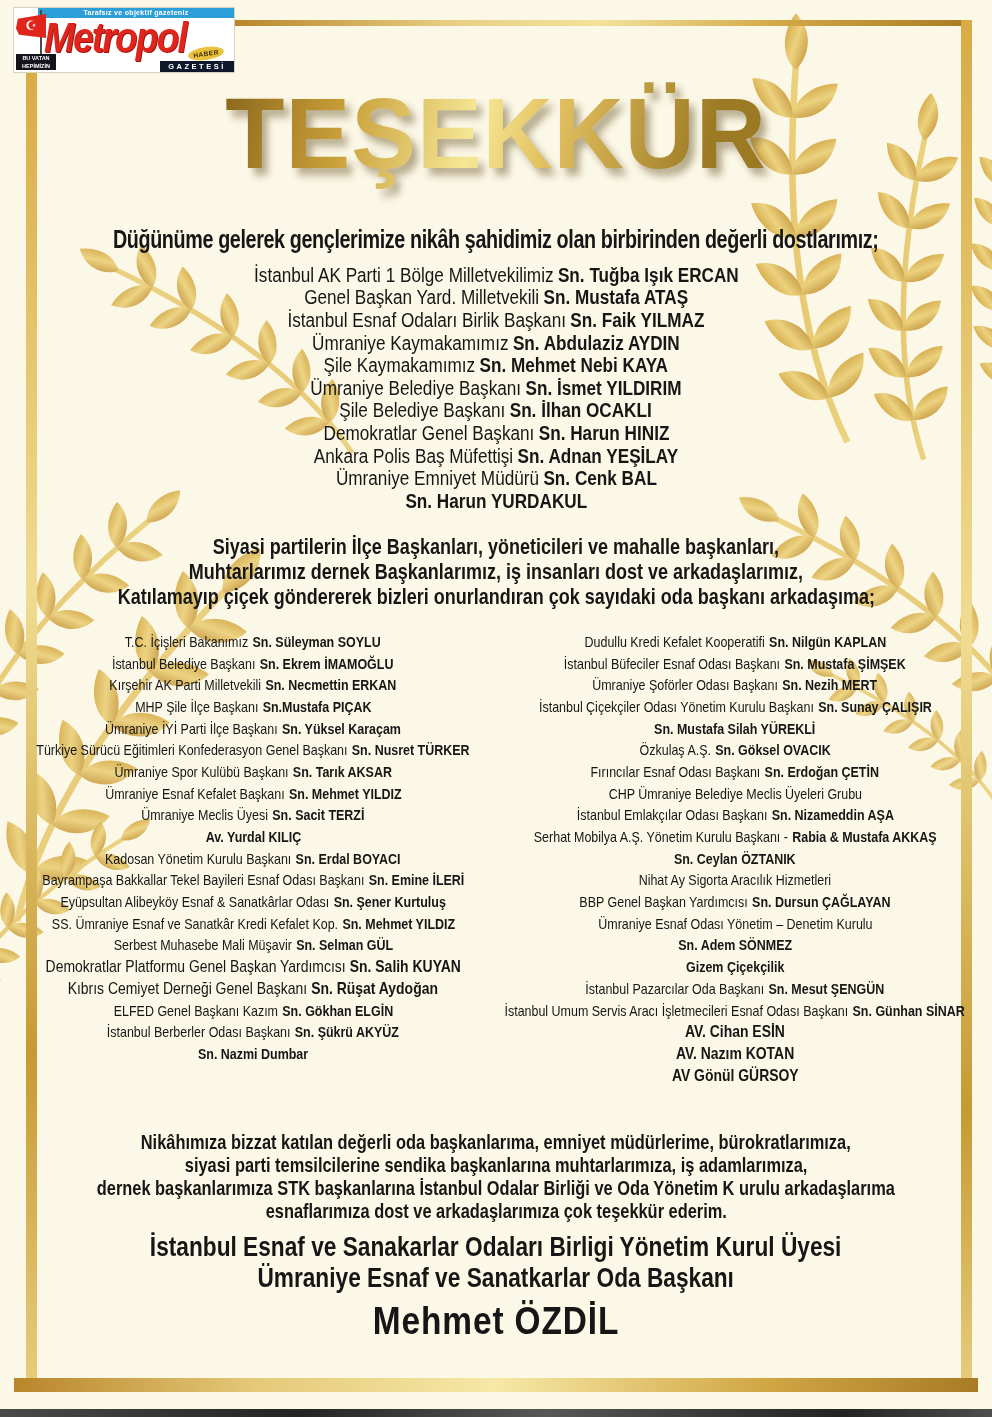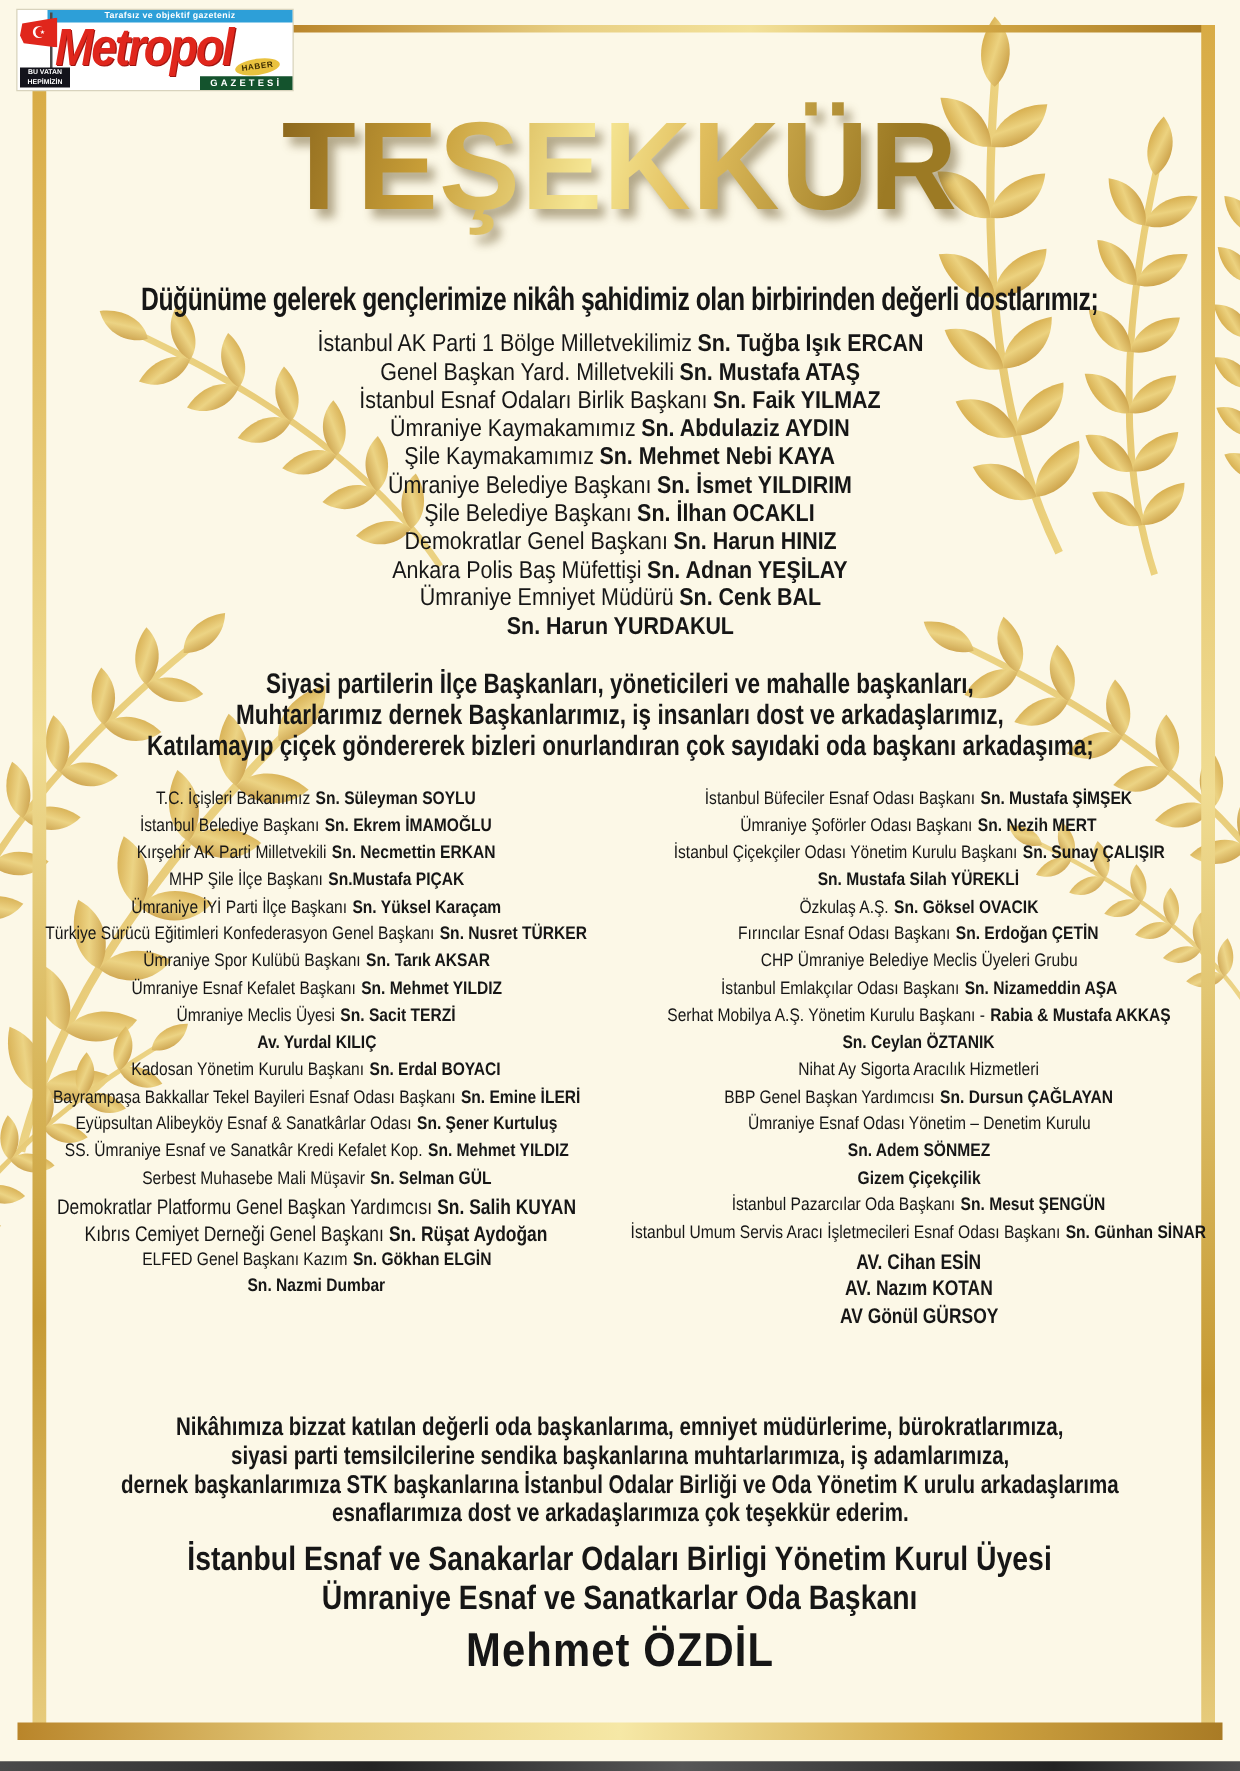--- a/index.html
+++ b/index.html
@@ -29,21 +29,21 @@
         color:#fff; font-size:7px; font-weight:700; text-align:center; line-height:10px; letter-spacing:.3px;}
   .logo-word{position:absolute; left:30px; top:6px; font-size:42px; font-weight:700;
         color:#E0261C; letter-spacing:-2px; transform:scaleX(.88); transform-origin:left;
         text-shadow:1px 1px 0 #9e1410; font-style:italic;}
   .logo-flagpole{position:absolute; left:26px; top:2px; width:2px; height:52px; background:#4a4a4a;}
   .logo-flag{position:absolute; left:2px; top:6px; width:30px; height:24px; background:#E0261C;
         clip-path:polygon(100% 0,100% 100%,10% 86%,0 60%,6% 20%); color:#fff; font-size:13px;
         line-height:24px; text-align:center;}
   .logo-motto{position:absolute; left:2px; bottom:2px; width:40px; height:16px; background:#14141c;
         color:#fff; font-size:5.5px; font-weight:700; line-height:8px; text-align:center;}
-  .logo-gaz{position:absolute; right:0; bottom:0; width:74px; height:11px; background:#14532d;
+  .logo-gaz{position:absolute; right:0; bottom:0; width:74px; height:11px; background:#0f172a;
         color:#fff; font-size:7.5px; font-weight:700; letter-spacing:2.5px; line-height:11px; text-align:center;}
   .logo-badge{position:absolute; right:10px; bottom:12px; width:36px; height:13px; background:#e9c23f;
         border-radius:50%; transform:rotate(-8deg); color:#3c2c00; font-size:6.5px; font-weight:700;
         line-height:13px; text-align:center; letter-spacing:.5px;}
   
   .title-wrap{position:absolute; left:0; top:76px; width:100%; display:flex; justify-content:center;}
   .title{
     font-size:100px; font-weight:700; letter-spacing:1px; white-space:nowrap;
     transform:scaleX(.97);
     background:linear-gradient(105deg,#8a661c 0%,#c79d37 22%,#f6e795 46%,#e2bf5e 60%,#9c7a24 88%);
@@ -63,21 +63,21 @@
   .middlep .pinner{font-size:22.5px; font-weight:700; white-space:nowrap; transform:scaleX(.8);}
   
   .columns{position:absolute; left:14px; top:631px; width:964px; display:flex;}
   .col{width:478px;}
   .col-right{width:486px;}
   .col .line{height:21.7px;}
   .col .inner{font-size:14.5px; transform:scaleX(.86);}
   .col .line.big{height:21.7px;}
   .col .line.big .inner{font-size:17px; transform:scaleX(.82);}
   
-  .line{display:flex; justify-content:center; align-items:flex-start; white-space:nowrap;}
+  .line{display:flex; justify-content:center; align-items:center; white-space:nowrap;}
   .inner{display:flex; white-space:nowrap; transform-origin:center;}
   .role{font-weight:400;}
   .nm{font-weight:700;}
   .role + .nm{margin-left:5px;}
   
   .closingp{position:absolute; left:20px; top:1130px; width:952px;}
   .closingp .pline{height:23px; display:flex; justify-content:center;}
   .closingp .pinner{font-size:20.5px; font-weight:700; white-space:nowrap; transform:scaleX(.8);}
   
   .signature{position:absolute; left:0; top:1232px; width:100%; text-align:right;}
@@ -387,30 +387,42 @@
           </span>
         </div>
 
         <div class="line">
           <span class="inner">
             <span class="role">ELFED Genel Başkanı Kazım</span>
             <span class="nm">Sn. Gökhan ELGİN</span>
           </span>
         </div>
 
+        <div class="line">
+          <span class="inner">
+            <span class="role">İstanbul Berberler Odası Başkanı</span>
+            <span class="nm">Sn. Şükrü AKYÜZ</span>
+          </span>
+        </div>
 
         <div class="line">
           <span class="inner">
 
             <span class="nm">Sn. Nazmi Dumbar</span>
           </span>
         </div>
       </div>
     <div class="col col-right">
 
+        <div class="line">
+          <span class="inner">
+            <span class="role">Dudullu Kredi Kefalet Kooperatifi</span>
+            <span class="nm">Sn. Nilgün KAPLAN</span>
+          </span>
+        </div>
 
         <div class="line">
           <span class="inner">
             <span class="role">İstanbul Büfeciler Esnaf Odası Başkanı</span>
             <span class="nm">Sn. Mustafa ŞİMŞEK</span>
           </span>
         </div>
 
         <div class="line">
           <span class="inner">

